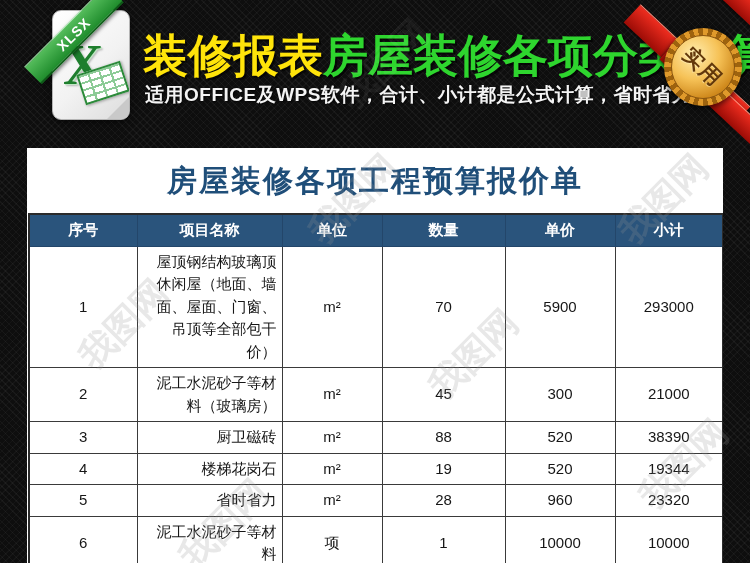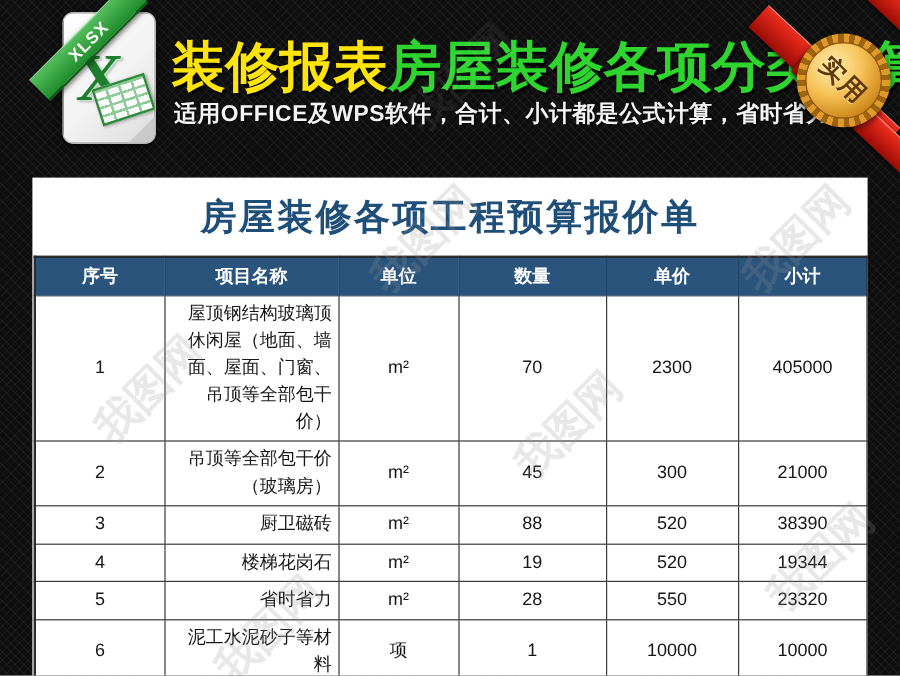--- a/index.html
+++ b/index.html
@@ -176,26 +176,26 @@
           <th>单价</th>
           <th>小计</th>
         </tr>
     </thead>
     <tbody>
         <tr>
           <td>1</td>
           <td class="name-cell">屋顶钢结构玻璃顶休闲屋（地面、墙面、屋面、门窗、吊顶等全部包干价）</td>
           <td>m²</td>
           <td>70</td>
-          <td>2300</td>
-          <td>405000</td>
+          <td>5900</td>
+          <td>293000</td>
         </tr>
         <tr>
           <td>2</td>
-          <td class="name-cell">吊顶等全部包干价（玻璃房）</td>
+          <td class="name-cell">泥工水泥砂子等材料（玻璃房）</td>
           <td>m²</td>
           <td>45</td>
           <td>300</td>
           <td>21000</td>
         </tr>
         <tr>
           <td>3</td>
           <td class="name-cell">厨卫磁砖</td>
           <td>m²</td>
           <td>88</td>
@@ -208,21 +208,21 @@
           <td>m²</td>
           <td>19</td>
           <td>520</td>
           <td>19344</td>
         </tr>
         <tr>
           <td>5</td>
           <td class="name-cell">省时省力</td>
           <td>m²</td>
           <td>28</td>
-          <td>550</td>
+          <td>960</td>
           <td>23320</td>
         </tr>
         <tr>
           <td>6</td>
           <td class="name-cell">泥工水泥砂子等材料</td>
           <td>项</td>
           <td>1</td>
           <td>10000</td>
           <td>10000</td>
         </tr>

